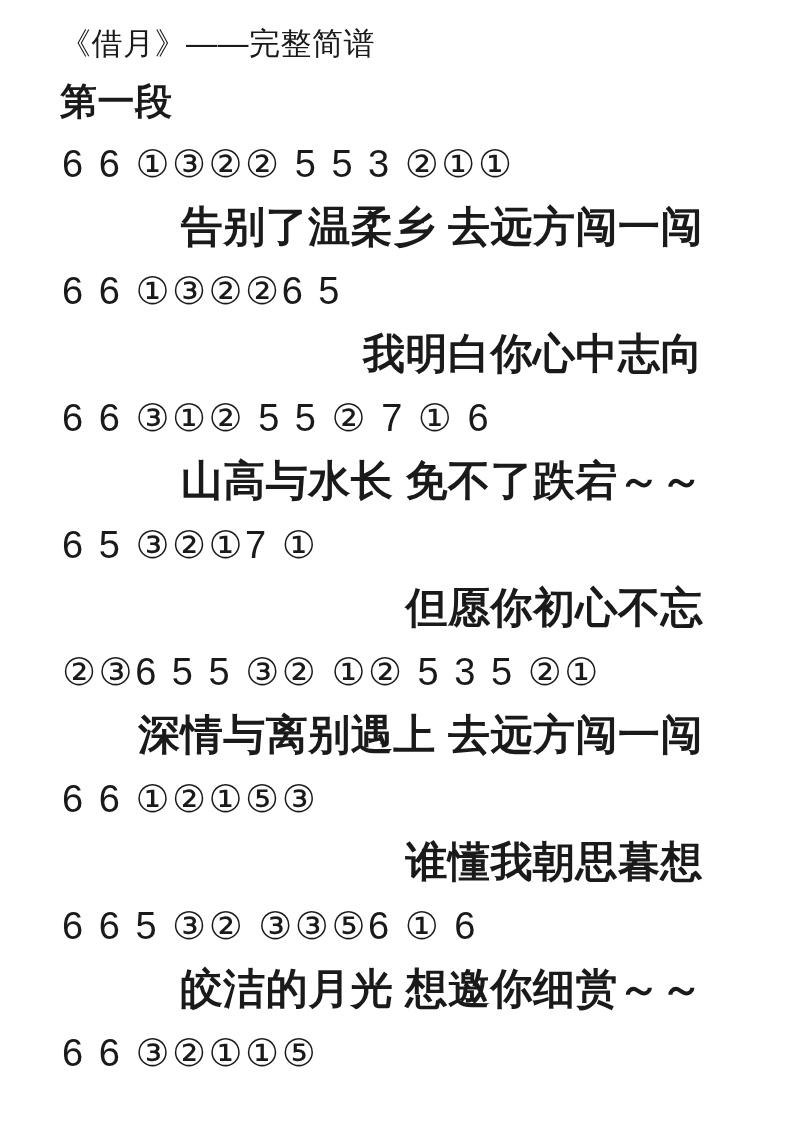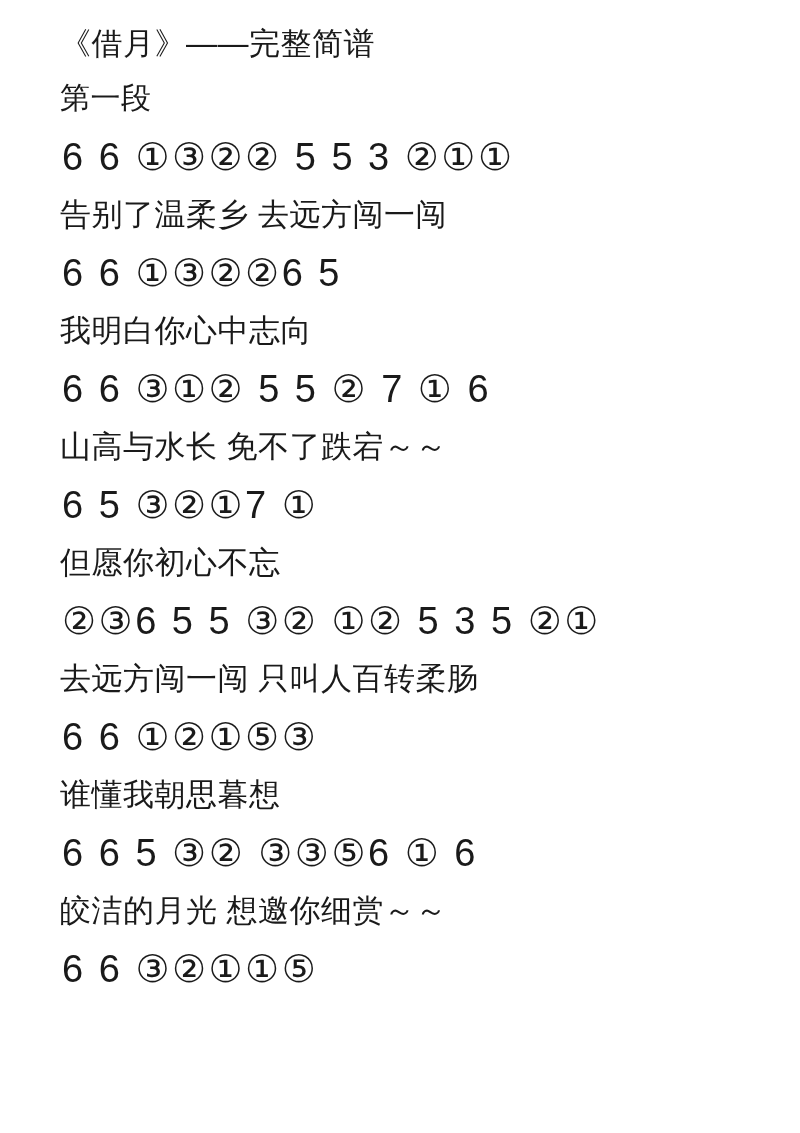--- a/index.html
+++ b/index.html
@@ -25,36 +25,37 @@
     white-space: nowrap;
   }
   .title {
     font-size: 31px;
     font-weight: 500;
     margin: 0 0 0 2px;
     padding: 10px 0 14px 0;
     letter-spacing: 0.5px;
   }
   .section {
-    font-size: 30px;
-    font-weight: 400;
+    font-size: 37px;
+    font-weight: 700;
     padding: 10px 0 12px 2px;
     letter-spacing: 0.5px;
   }
   .notes {
     font-size: 38px;
     padding: 13px 0 12px 4px;
     letter-spacing: 2.5px;
     font-weight: 400;
   }
   .lyric {
-    font-size: 31px;
+    font-size: 42px;
     padding: 11px 0 11px 2px;
     letter-spacing: 0.5px;
-    font-weight: 400;
+    font-weight: 700;
+    text-align: right;
   }
   
 </style>
 </head>
 <body>
 
 <div class="sheet">
 
   <div class="line title">《借月》——完整简谱</div>
 
@@ -66,21 +67,21 @@
   <div class="line notes">6 6 ①③②②6 5</div>
   <div class="line lyric">我明白你心中志向</div>
 
   <div class="line notes">6 6 ③①② 5 5 ② 7 ① 6</div>
   <div class="line lyric">山高与水长 免不了跌宕～～</div>
 
   <div class="line notes">6 5 ③②①7 ①</div>
   <div class="line lyric">但愿你初心不忘</div>
 
   <div class="line notes">②③6 5 5 ③② ①② 5 3 5 ②①</div>
-  <div class="line lyric">去远方闯一闯 只叫人百转柔肠</div>
+  <div class="line lyric">深情与离别遇上 去远方闯一闯</div>
 
   <div class="line notes">6 6 ①②①⑤③</div>
   <div class="line lyric">谁懂我朝思暮想</div>
 
   <div class="line notes">6 6 5 ③② ③③⑤6 ① 6</div>
   <div class="line lyric">皎洁的月光 想邀你细赏～～</div>
 
   <div class="line notes">6 6 ③②①①⑤</div>
 
 </div>

